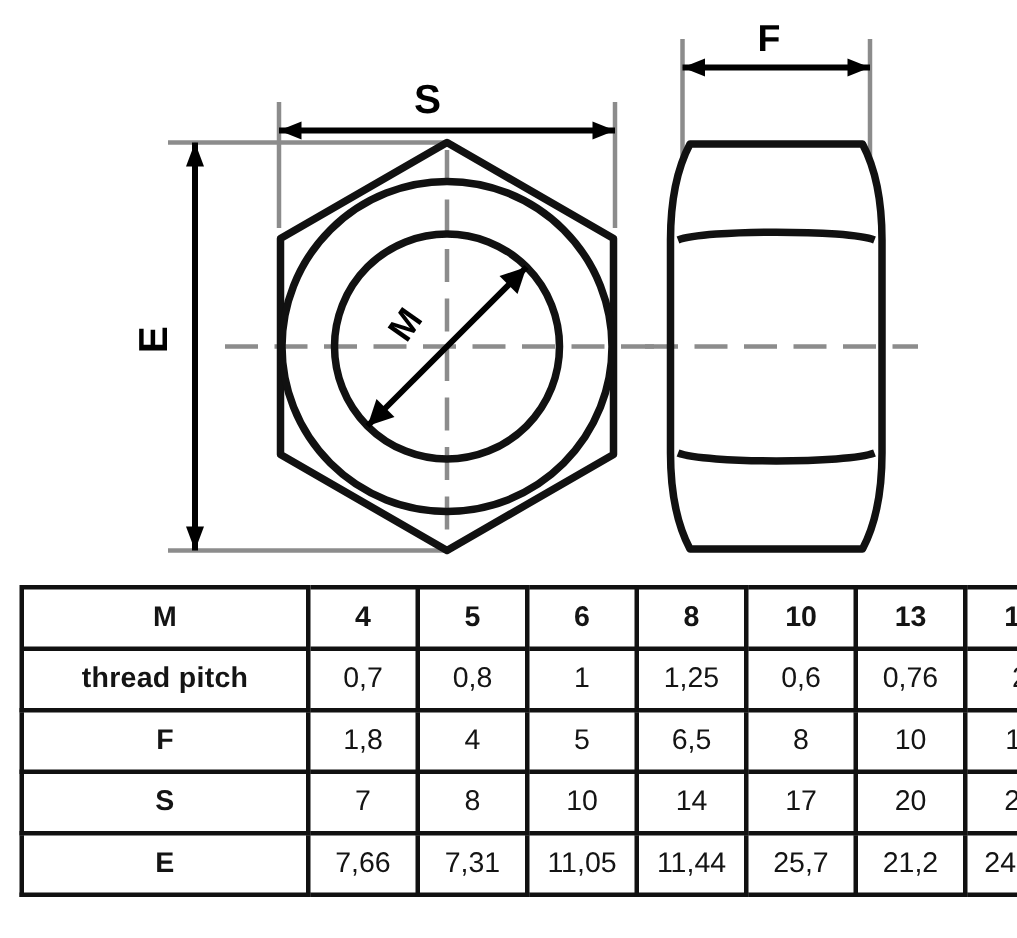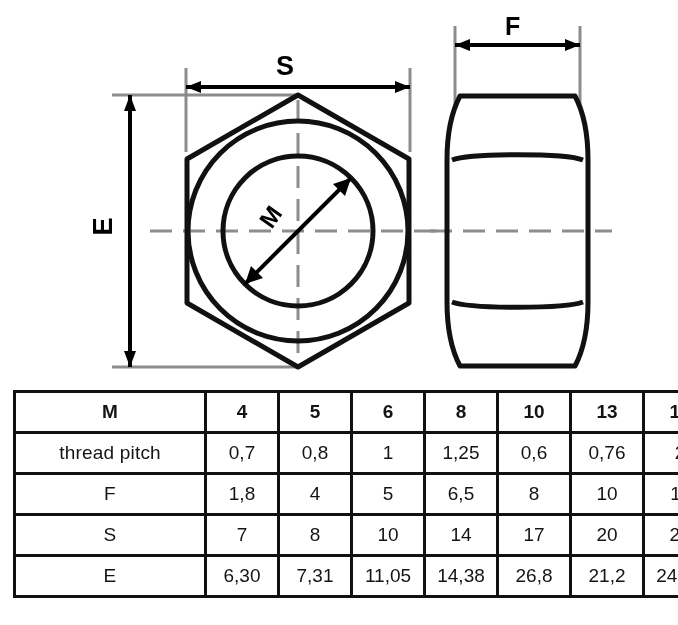--- a/index.html
+++ b/index.html
@@ -92,21 +92,21 @@
     padding: 0 2px;
     font-family: "Liberation Sans", sans-serif;
   }
   table.spec tr td:first-child {
     border-left: 3px solid #111111;
   }
   table.spec tr:first-child td {
     border-top: 3px solid #111111;
   }
   table.spec td.rowhead {
-    font-weight: normal;
+    font-weight: bold;
     font-size: 19px;
     letter-spacing: 0.2px;
   }
   table.spec tr.header-row td {
     font-weight: bold;
   }
   table.spec td.c-label { width: 184px; }
   table.spec td.c-val   { width: 66px; }
 </style>
 </head>
@@ -229,25 +229,25 @@
             <td class="c-val">7</td>
             <td class="c-val">8</td>
             <td class="c-val">10</td>
             <td class="c-val">14</td>
             <td class="c-val">17</td>
             <td class="c-val">20</td>
             <td class="c-val">22</td>
           </tr>
           <tr>
             <td class="c-label rowhead">E</td>
-            <td class="c-val">6,30</td>
+            <td class="c-val">7,66</td>
             <td class="c-val">7,31</td>
             <td class="c-val">11,05</td>
-            <td class="c-val">14,38</td>
-            <td class="c-val">26,8</td>
+            <td class="c-val">11,44</td>
+            <td class="c-val">25,7</td>
             <td class="c-val">21,2</td>
             <td class="c-val">24,49</td>
           </tr>
         </tbody>
     </table>
   </div>
 
 </div>
 
 </body></html>

